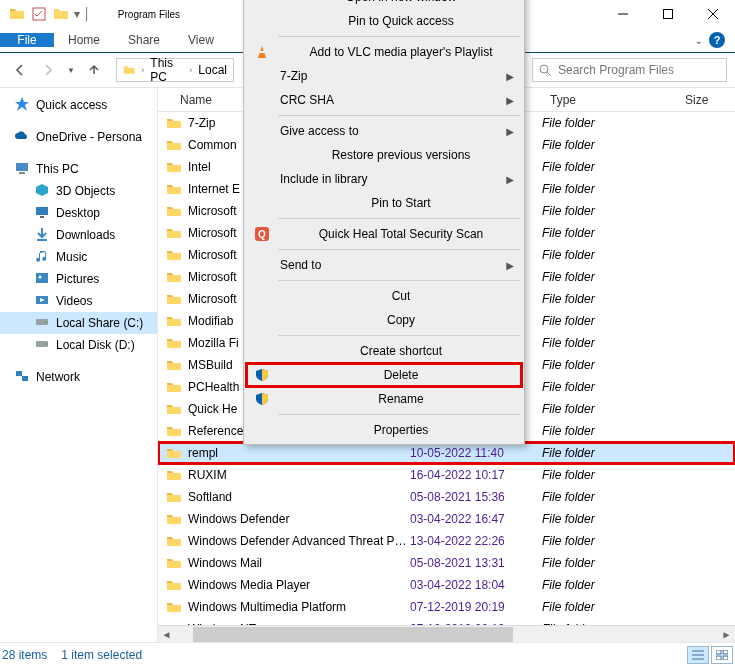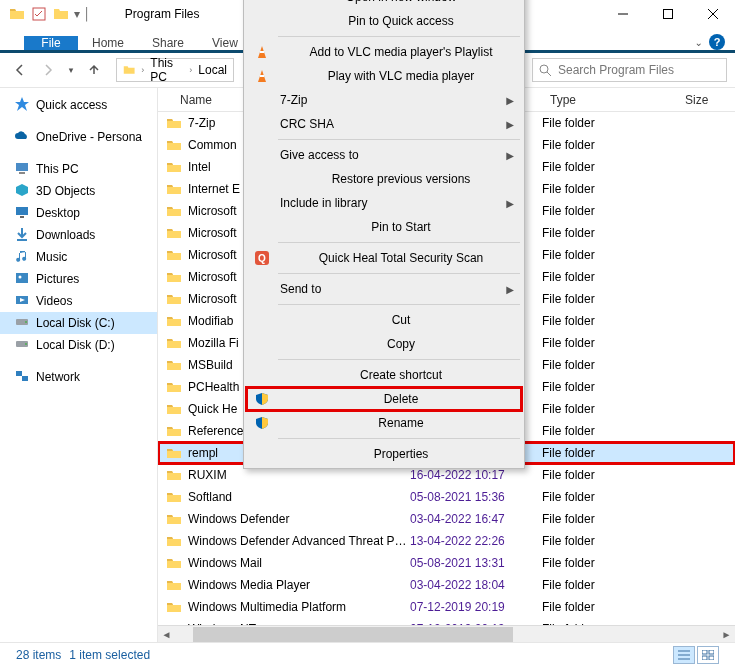--- a/index.html
+++ b/index.html
@@ -1,74 +1,74 @@
 <!DOCTYPE html>
 <html><head>
 <meta charset="utf-8">
 <style>
   * { box-sizing: border-box; margin: 0; padding: 0; font-family: "Segoe UI", Arial, sans-serif; }
   body { width: 735px; height: 666px; background: #fff; overflow: hidden; font-size: 12px; color: #000; position: relative; }
 
   
   .titlebar { height: 28px; display: flex; align-items: center; padding-left: 6px; background: #fff; }
   .qat-icon { width: 18px; height: 18px; margin: 0 2px; display:flex; align-items:center; justify-content:center; }
-  .title-text { margin-left: 16px; font-size: 12px; padding-left: 16px; }
+  .title-text { margin-left: 9px; font-size: 10px; padding-left: 16px; }
   .winbtns { margin-left: auto; display: flex; }
   .winbtn { width: 45px; height: 28px; display:flex; align-items:center; justify-content:center; }
   .winbtn svg { stroke: #000; }
 
   
-  .ribbon { height: 25px; display: flex; align-items: flex-end; border-bottom: 3px solid #0c4a6e; padding-left: 24px; }
+  .ribbon { height: 25px; display: flex; align-items: center; border-bottom: 1px solid #0c4a6e; }
   .file-tab { background: #1979ca; color: #fff; width: 54px; display:flex; align-items:center; justify-content:center; font-size: 12px; }
   .rtab { padding: 0 14px; display:flex; align-items:center; font-size: 12px; color:#444; }
   .help-ico { margin-left:auto; display:flex; align-items:center; padding-right:10px; gap:6px; color:#555; }
   .help-circle { width:16px; height:16px; border-radius:50%; background:#0063b1; color:#fff; display:flex; align-items:center; justify-content:center; font-size:11px; font-weight:bold; }
 
   
   .navrow { height: 34px; display:flex; align-items:center; padding: 0 8px; gap:4px; }
   .navbtn { width:24px; height:24px; display:flex; align-items:center; justify-content:center; color:#666; }
   .addr { flex: 0 0 auto; display:flex; align-items:center; gap:6px; border:1px solid #ccc; height:24px; padding:0 6px; margin-left:6px; width:118px; }
   .addr-seg { font-size:12px; }
   .search { margin-left:auto; border:1px solid #ccc; height:24px; width:195px; display:flex; align-items:center; padding:0 6px; gap:6px; color:#777; }
 
   .divider { height:1px; background:#e6e6e6; }
 
   
   .main { display:flex; height: 555px; position:relative;justify-content:flex-end; }
   .sidebar { width:158px; border-right:1px solid #e6e6e6; padding-top:6px; overflow:hidden; }
   .navitem { display:flex; align-items:center; gap:6px; height:22px; padding-left:14px; font-size:12px; cursor:default; }
-  .navitem.child { padding-left:14px; }
+  .navitem.child { padding-left:34px; }
   .navitem.sel { background:#cce8ff; }
   .navspace { height:10px; }
 
   .content { flex:1; position:relative; overflow:hidden; }
   .colhead { display:flex; align-items:center; height:24px; border-bottom:1px solid #e6e6e6; font-size:12px; color:#333; }
   .ch-name { width:250px; padding-left:22px; }
   .ch-type { margin-left:auto; width:90px; }
   .ch-size { width:50px; padding-right:6px; text-align:left;margin-left:45px; }
 
   .filelist { position:relative; }
   .row { display:flex; align-items:center; height:22px; font-size:12px; }
   .row.sel { background:#cce8ff; }
   .row .ico { width:16px; height:16px; margin:0 6px 0 8px; flex:0 0 16px; }
   .row .name { width:222px; white-space:nowrap; overflow:hidden; text-overflow:ellipsis; }
   .row .date { width:132px; color:#4c1d95; }
-  .row .type { width:100px; }
+  .row .type { width:100px;font-style:italic; }
   .row.highlight-border { outline:3px solid #e30000; outline-offset:-2px; }
 
   
   .ctx { position:absolute; left:243px; top:0; width:282px; background:#eeeeee; border:1px solid #bdbdbd; box-shadow:3px 3px 6px rgba(0,0,0,0.25); z-index:20; padding:2px 2px; }
   .ctx-item { display:flex; align-items:center; height:24px; font-size:12px; padding-left:34px; position:relative; color:#000;justify-content:center; }
   .ctx-item .ci-icon { position:absolute; left:8px; width:16px; height:16px; display:flex; align-items:center; justify-content:center; }
   .ctx-item .chev { margin-left:auto; margin-right:8px; color:#555; font-size:10px; }
   .ctx-sep { height:1px; background:#d0d0d0; margin:3px 2px 3px 32px; }
   .delete-box { outline:3px solid #e30000; outline-offset:-2px; }
 
   
-  .status { position:absolute; left:0; right:0; bottom:0; height:24px; border-top:1px solid #e6e6e6; display:flex; align-items:center; padding:0 16px; font-size:12px; color:#1a5fa0; gap:8px; background:#fff;margin-top:48px; }
+  .status { position:absolute; left:0; right:0; bottom:0; height:24px; border-top:1px solid #e6e6e6; display:flex; align-items:center; padding:0 2px; font-size:12px; color:#1a5fa0; gap:14px; background:#fff;margin-top:48px; }
   .status .viewbtns { margin-left:auto; display:flex; gap:2px; }
   .vbtn { width:22px; height:18px; border:1px solid #9ab7d4; display:flex; align-items:center; justify-content:center; background:#fff; }
   .vbtn.active { background:#cce8ff; }
 
   
   .folder-svg { width:16px; height:16px; }
 
   .hscroll { position:absolute; left:158px; right:0; bottom:24px; height:17px; background:#f0f0f0; border-top:1px solid #dcdcdc; display:flex; align-items:center; }
   .hscroll .thumb { height:15px; background:#cdcdcd; margin-left:18px; width:320px; }
   .hscroll .arrow { width:17px; text-align:center; font-size:10px; color:#666; }
@@ -225,21 +225,21 @@
             <rect x="2" y="4" width="12" height="8" fill="#3b88c3"></rect>
             <polygon points="6,6 11,8 6,10" fill="#fff"></polygon>
           </svg></span>
         <span>Videos</span>
       </div>
       <div class="navitem child sel">
         <span><svg width="16" height="16">
             <rect x="2" y="5" width="12" height="6" rx="1" fill="#9aa0a6"></rect>
             <circle cx="12" cy="8" r="1" fill="#4caf50"></circle>
           </svg></span>
-        <span>Local Disk (C:)</span>
+        <span>Local Share (C:)</span>
       </div>
       <div class="navitem child">
         <span><svg width="16" height="16">
             <rect x="2" y="5" width="12" height="6" rx="1" fill="#9aa0a6"></rect>
             <circle cx="12" cy="8" r="1" fill="#4caf50"></circle>
           </svg></span>
         <span>Local Disk (D:)</span>
       </div>
       <div class="navspace"></div>
       <div class="navitem">
@@ -486,29 +486,20 @@
     </div>
     <div class="ctx-sep"></div>
     <div class="ctx-item">
       <span class="ci-icon">
         <svg width="14" height="14">
           <polygon points="7,1 11,13 3,13" fill="#f47b20"></polygon>
           <rect x="5" y="6" width="4" height="2" fill="#fff"></rect>
         </svg>
       </span>
       <span>Add to VLC media player's Playlist</span>
-    </div>
-    <div class="ctx-item">
-      <span class="ci-icon">
-        <svg width="14" height="14">
-          <polygon points="7,1 11,13 3,13" fill="#f47b20"></polygon>
-          <rect x="5" y="6" width="4" height="2" fill="#fff"></rect>
-        </svg>
-      </span>
-      <span>Play with VLC media player</span>
     </div>
     <div class="ctx-item">
       <span>7-Zip</span>
       <span class="chev">▶</span>
     </div>
     <div class="ctx-item">
       <span>CRC SHA</span>
       <span class="chev">▶</span>
     </div>
     <div class="ctx-sep"></div>

